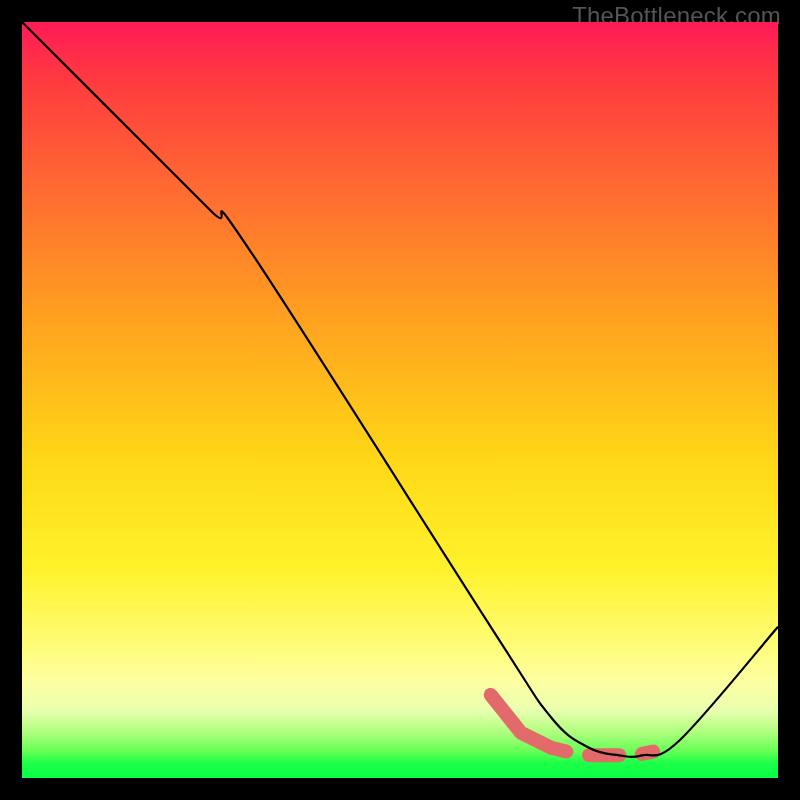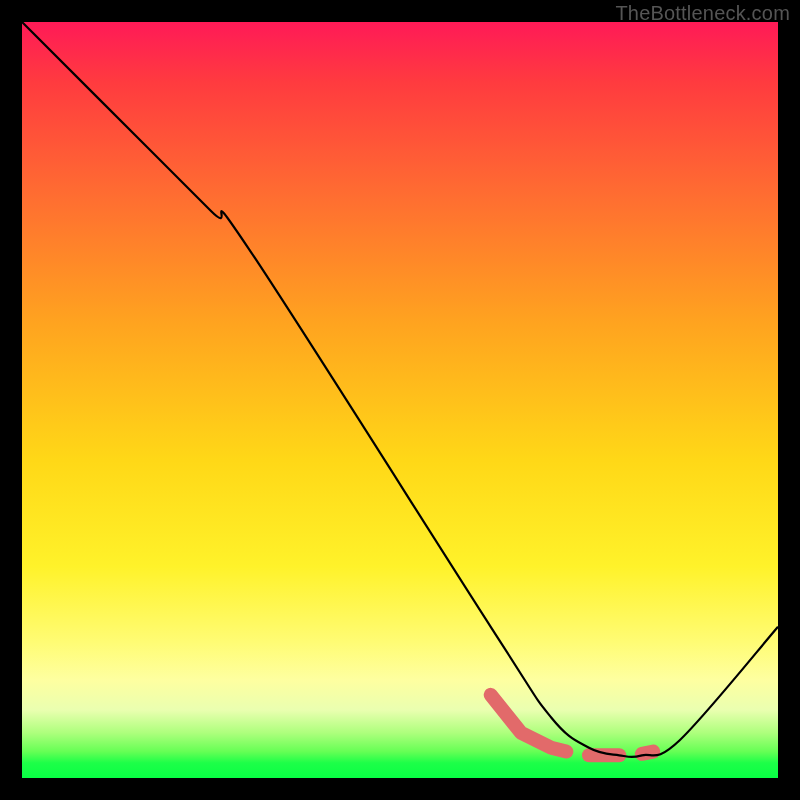--- a/index.html
+++ b/index.html
@@ -12,23 +12,23 @@
 }
 .outer {
     width: 800px;
     height: 800px;
     background: black;
     position: relative;
 }
 .watermark {
     position: absolute;
     top: 2px;
-    right: 10px;
+    right: 19px;
     font-family: Arial, Helvetica, sans-serif;
-    font-size: 20px;
+    font-size: 24px;
     color: #555555;
     font-weight: normal;
     letter-spacing: 0.2px;
 }
 .plot {
     position: absolute;
     left: 22px;
     top: 22px;
     width: 756px;
     height: 756px;

